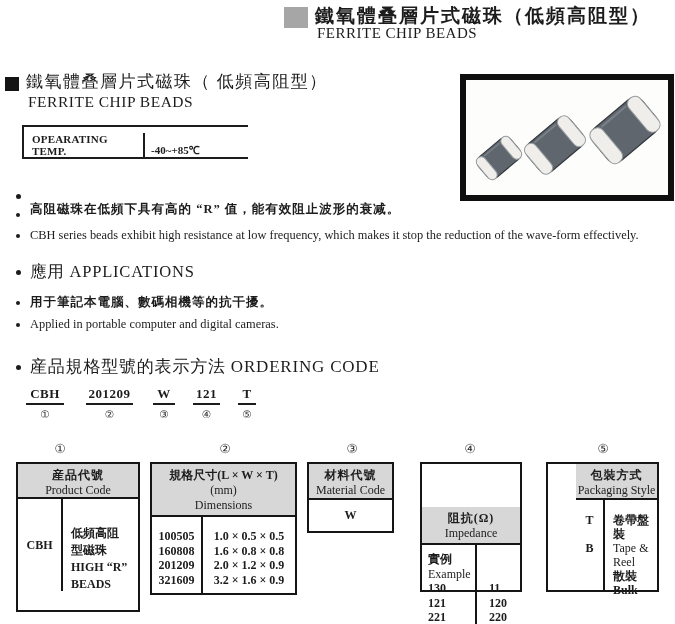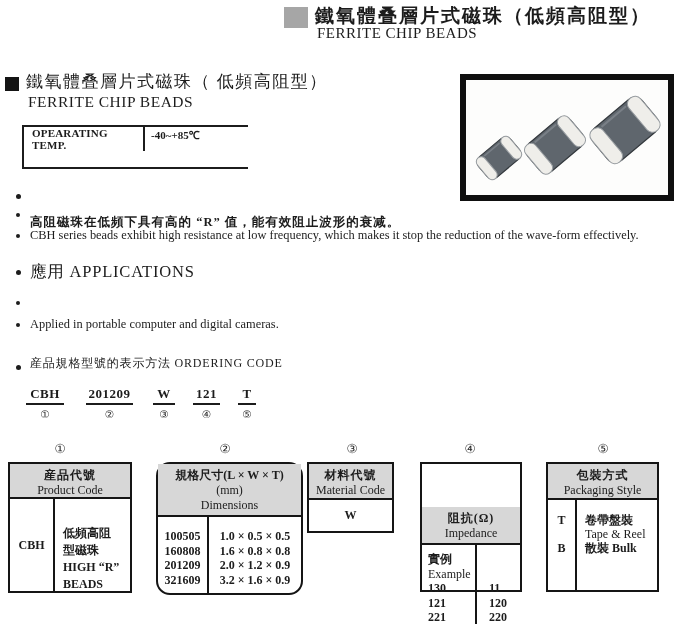--- a/index.html
+++ b/index.html
@@ -11,23 +11,23 @@
   .abs { position:absolute; }
   
   .m-bar { position:absolute; left:284px; top:7px; width:24px; height:21px; background:#a6a6a6; }
   .m-zh { position:absolute; left:315px; top:3px; font-size:19px; font-weight:bold; letter-spacing:2px; white-space:nowrap; }
   .m-en { position:absolute; left:317px; top:25px; font-size:15px; letter-spacing:0.5px; white-space:nowrap; }
   
   .sq { position:absolute; left:5px; top:77px; width:14px; height:14px; background:#141414; }
   .i-zh { position:absolute; left:26px; top:70px; font-size:17px; letter-spacing:1.5px; white-space:nowrap; }
   .i-en { position:absolute; left:28px; top:93px; font-size:15.5px; letter-spacing:0.5px; white-space:nowrap; }
   .temp-table {
-    position:absolute; left:22px; top:125px; width:226px; height:44px;
+    position:absolute; left:22px; top:125px; width:226px; height:34px;
     border-top:2px solid #1c1c1c; border-bottom:2px solid #1c1c1c; border-left:2px solid #1c1c1c;
-    display:flex; align-items:flex-start;
+    display:flex; align-items:flex-end;
   }
   .temp-label { width:121px; border-right:2px solid #1c1c1c; display:flex; align-items:center;
     padding-left:8px; font-size:11px; font-weight:bold; letter-spacing:0.2px; }
   .temp-value { flex:1; display:flex; align-items:center; padding-left:6px; font-size:11px; font-weight:bold; }
   
   .beads-frame { position:absolute; left:460px; top:74px; width:214px; height:127px;
     border:6px solid #0f0f0f; background:#fdfdfc; }
   
   .bullet { position:absolute; border-radius:50%; background:#1c1c1c; }
   .b5 { width:5px; height:5px; } .b4 { width:4px; height:4px; }
@@ -89,35 +89,36 @@
         <rect x="-32" y="-21" width="15" height="42" rx="7" fill="#efeeea" stroke="#989da1" stroke-width="1"></rect>
         <rect x="17" y="-21" width="15" height="42" rx="7" fill="#efeeea" stroke="#989da1" stroke-width="1"></rect>
         <line x1="-16" y1="-17.5" x2="16" y2="-17.5" stroke="#8b9198" stroke-width="2" opacity="0.6"></line>
       </g>
     </svg>
   </div>
 
   <div class="bullet b5 abs" style="left:16px; top:194px;"></div>
 
   <div class="bullet b4 abs" style="left:16px; top:213px;"></div>
-  <div class="it-zh" style="top:214px;">高阻磁珠在低頻下具有高的 “R” 值，能有效阻止波形的衰减。</div>
+  <div class="it-zh" style="top:201px;">高阻磁珠在低頻下具有高的 “R” 值，能有效阻止波形的衰减。</div>
 
   <div class="bullet b4 abs" style="left:16px; top:234px;"></div>
   <div class="it-en" style="top:228px; width:648px;">CBH series beads exhibit high resistance at low frequency, which makes it stop the reduction of the wave-form effectively.</div>
 
   <div class="bullet b5 abs" style="left:16px; top:270px;"></div>
   <div class="h1" style="top:261px;">應用 APPLICATIONS</div>
 
   <div class="bullet b4 abs" style="left:16px; top:301px;"></div>
+  <div class="it-zh" style="top:294px;">用于筆記本電腦、數碼相機等的抗干擾。</div>
 
   <div class="bullet b4 abs" style="left:16px; top:323px;"></div>
   <div class="it-en" style="top:317px; width:648px;">Applied in portable computer and digital cameras.</div>
 
   <div class="bullet b5 abs" style="left:16px; top:365px;"></div>
-  <div class="h1" style="top:355px; font-size:12px;">産品規格型號的表示方法 ORDERING CODE</div>
+  <div class="h1" style="top:355px; font-size:17px;">産品規格型號的表示方法 ORDERING CODE</div>
 
   <div class="cpart" style="left:26px; width:38px;">
     <div class="ctext">CBH</div>
     <div class="cnum">①</div>
   </div>
   <div class="cpart" style="left:86px; width:47px;">
     <div class="ctext">201209</div>
     <div class="cnum">②</div>
   </div>
   <div class="cpart" style="left:153px; width:22px;">
@@ -132,37 +133,37 @@
     <div class="ctext">T</div>
     <div class="cnum">⑤</div>
   </div>
 
   <div class="tnum" style="left:52px;">①</div>
   <div class="tnum" style="left:217px;">②</div>
   <div class="tnum" style="left:344px;">③</div>
   <div class="tnum" style="left:462px;">④</div>
   <div class="tnum" style="left:595px;">⑤</div>
 
-  <div class="tbl" style="left:8px; width:124px; height:131px;">
+  <div class="tbl" style="left:16px; width:124px; height:150px;">
     <div class="hd" style="height:35px;">
       <div class="zh">産品代號</div>
       <div class="en">Product Code</div>
     </div>
     <div class="body" style="height:92px;">
       <div class="colL bold" style="width:45px; display:flex; align-items:center; justify-content:center;">CBH</div>
       <div style="flex:1; padding:26px 0 0 8px; line-height:17px;">
         <div class="bold">低頻高阻</div>
         <div class="bold">型磁珠</div>
         <div class="bold">HIGH “R”</div>
         <div class="bold">BEADS</div>
       </div>
     </div>
   </div>
 
-  <div class="tbl" style="left:156px; width:147px; height:133px;border-radius:14px;">
+  <div class="tbl" style="left:150px; width:147px; height:133px;">
     <div class="hd" style="height:53px;">
       <div class="zh" style="letter-spacing:0;">規格尺寸(L × W × T)</div>
       <div class="en">(mm)</div>
       <div class="en">Dimensions</div>
     </div>
     <div class="body" style="height:76px;">
       <div class="colL bold" style="width:51px; padding-top:12px; line-height:14.5px; text-align:center;">
         <div>100505</div>
         <div>160808</div>
         <div>201209</div>
@@ -199,21 +200,21 @@
         <div>221</div>
       </div>
       <div class="bold" style="flex:1; padding:36px 0 0 12px; line-height:14.5px;">
         <div>11</div>
         <div>120</div>
         <div>220</div>
       </div>
     </div>
   </div>
 
-  <div class="tbl" style="left:546px; width:113px; height:130px;">
+  <div class="tbl" style="left:546px; width:113px; height:130px;padding-left:28px;">
     <div class="hd" style="height:36px;">
       <div class="zh">包裝方式</div>
       <div class="en">Packaging Style</div>
     </div>
     <div class="body" style="height:90px;">
       <div class="colL bold" style="width:29px; padding-top:13px; text-align:center; line-height:14px;">
         <div>T</div>
         <div style="margin-top:14px;">B</div>
       </div>
       <div class="bold" style="flex:1; padding:13px 0 0 8px; line-height:14px;">

